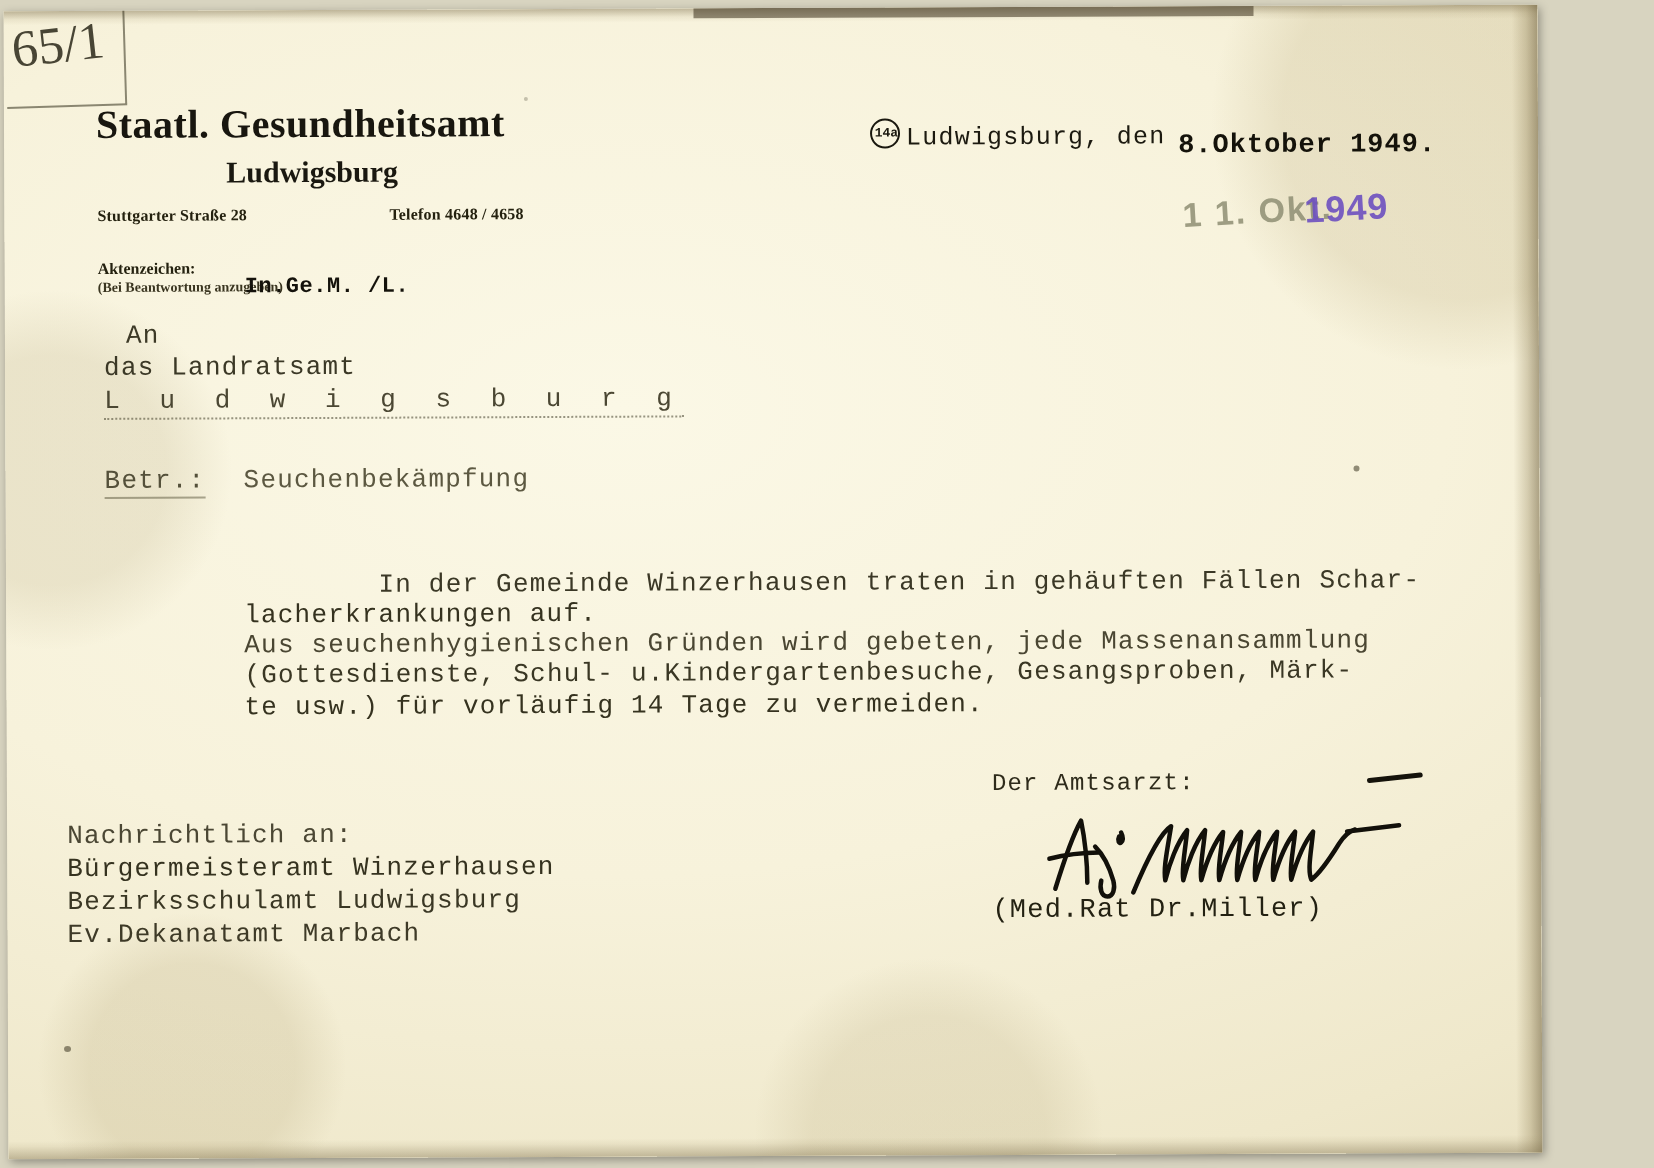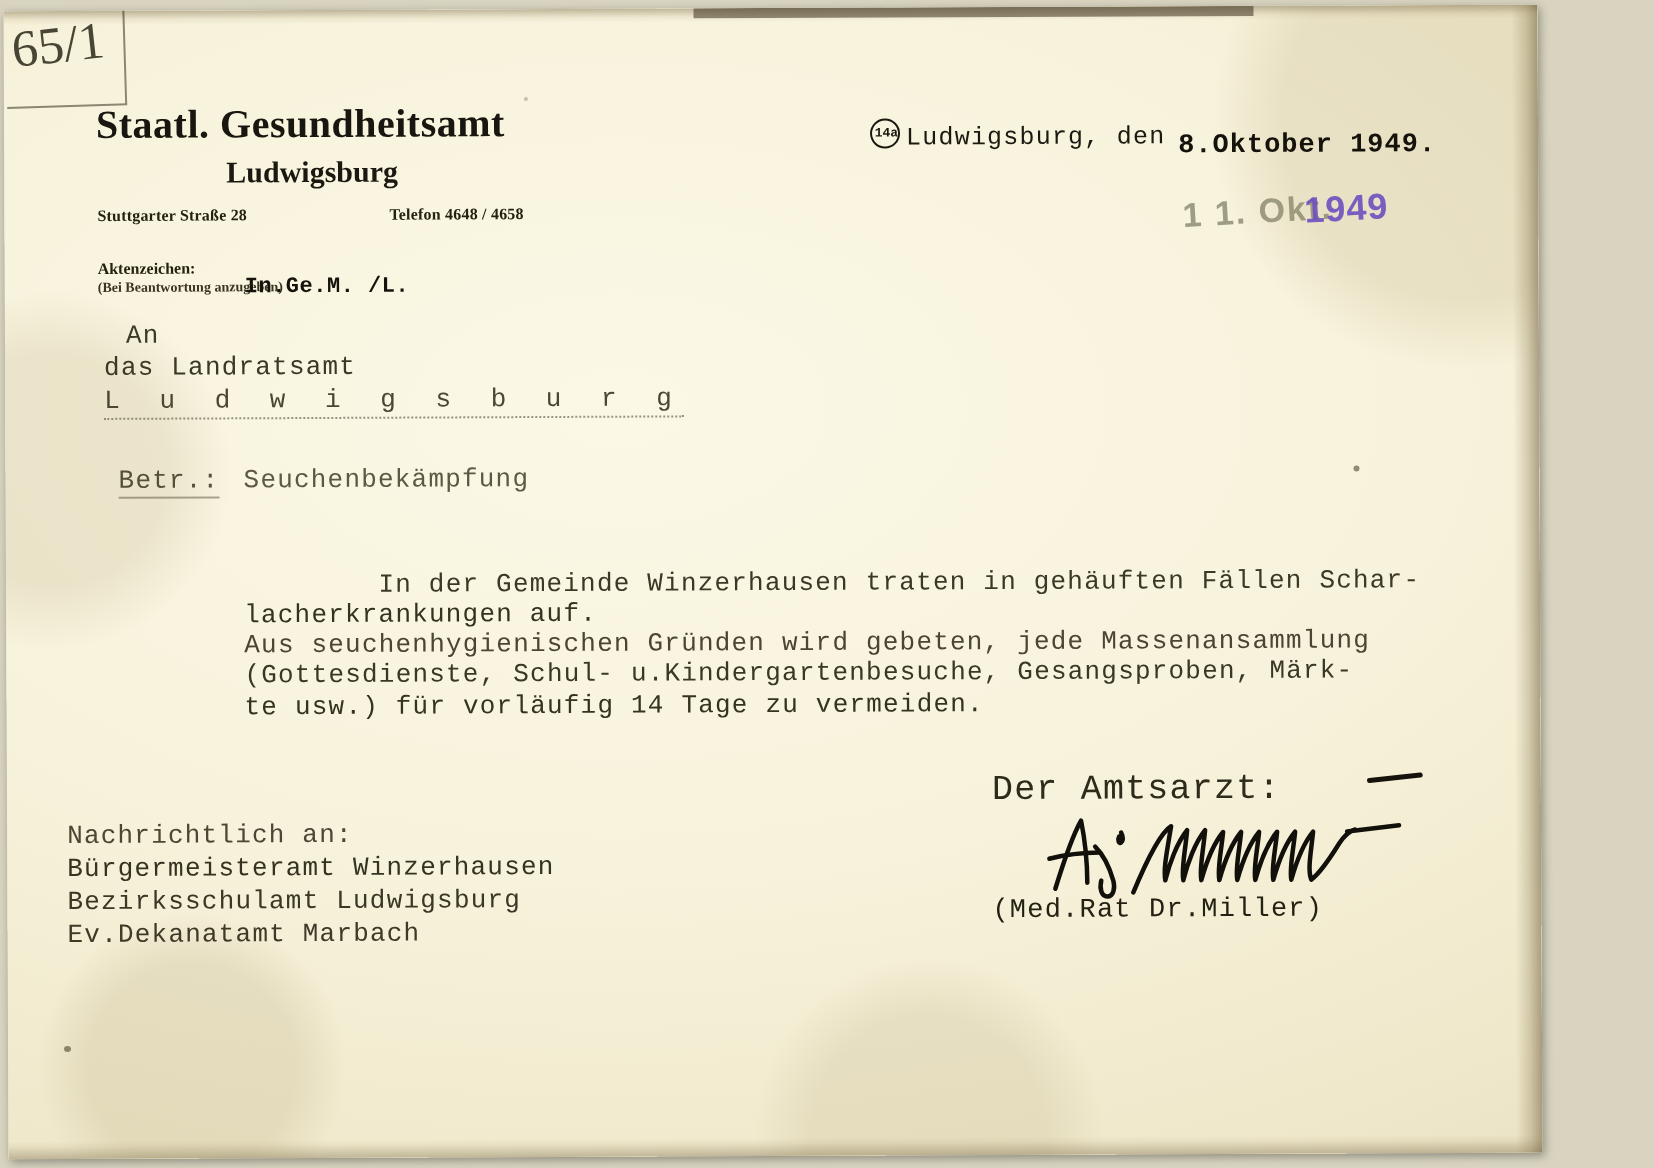--- a/index.html
+++ b/index.html
@@ -227,33 +227,33 @@
   }
   .addr-an { left: 99px; top: 310px; font-size: 26px; color: #3d3a27; margin-left: 22px; }
   .addr-amt { left: 99px; top: 342px; font-size: 26px; color: #3b3826; }
   .addr-city {
     left: 99px; top: 375px; font-size: 26px; color: #4b4733;
     letter-spacing: 12px;
     border-bottom: 2px dotted rgba(70,65,45,0.55);
     padding-bottom: 2px;
   }
   .betr-label {
-    left: 113px; top: 455px; font-size: 26px; color: #54503a;
+    left: 99px; top: 455px; font-size: 26px; color: #54503a;
     border-bottom: 2px solid rgba(90,85,60,0.5);
     padding-bottom: 1px;
   }
   .betr-text { left: 238px; top: 455px; font-size: 26px; color: #5c5841; }
 
   .body1 { left: 238px; top: 560px; font-size: 26px; color: #3b3826; }
   .body2 { left: 238px; top: 590px; font-size: 26px; color: #35321f; }
   .body3 { left: 238px; top: 620px; font-size: 26px; color: #4a4632; }
   .body4 { left: 238px; top: 650px; font-size: 26px; color: #3a3724; }
   .body5 { left: 238px; top: 682px; font-size: 26px; color: #35321f; }
 
-  .sig-label { left: 985px; top: 763px; font-size: 35px; color: #2e2b1b; }
+  .sig-label { left: 985px; top: 763px; font-size: 24px; color: #2e2b1b; }
   .sig-name  { left: 985px; top: 888px; font-size: 27px; color: #232112; }
 
   .cc-title { left: 60px; top: 810px; font-size: 26px; color: #4b4734; }
   .cc1 { left: 60px; top: 843px; font-size: 26px; color: #35321f; }
   .cc2 { left: 60px; top: 876px; font-size: 26px; color: #3a3724; }
   .cc3 { left: 60px; top: 909px; font-size: 26px; color: #3e3a27; }
 
   
   .signature {
     position: absolute;

